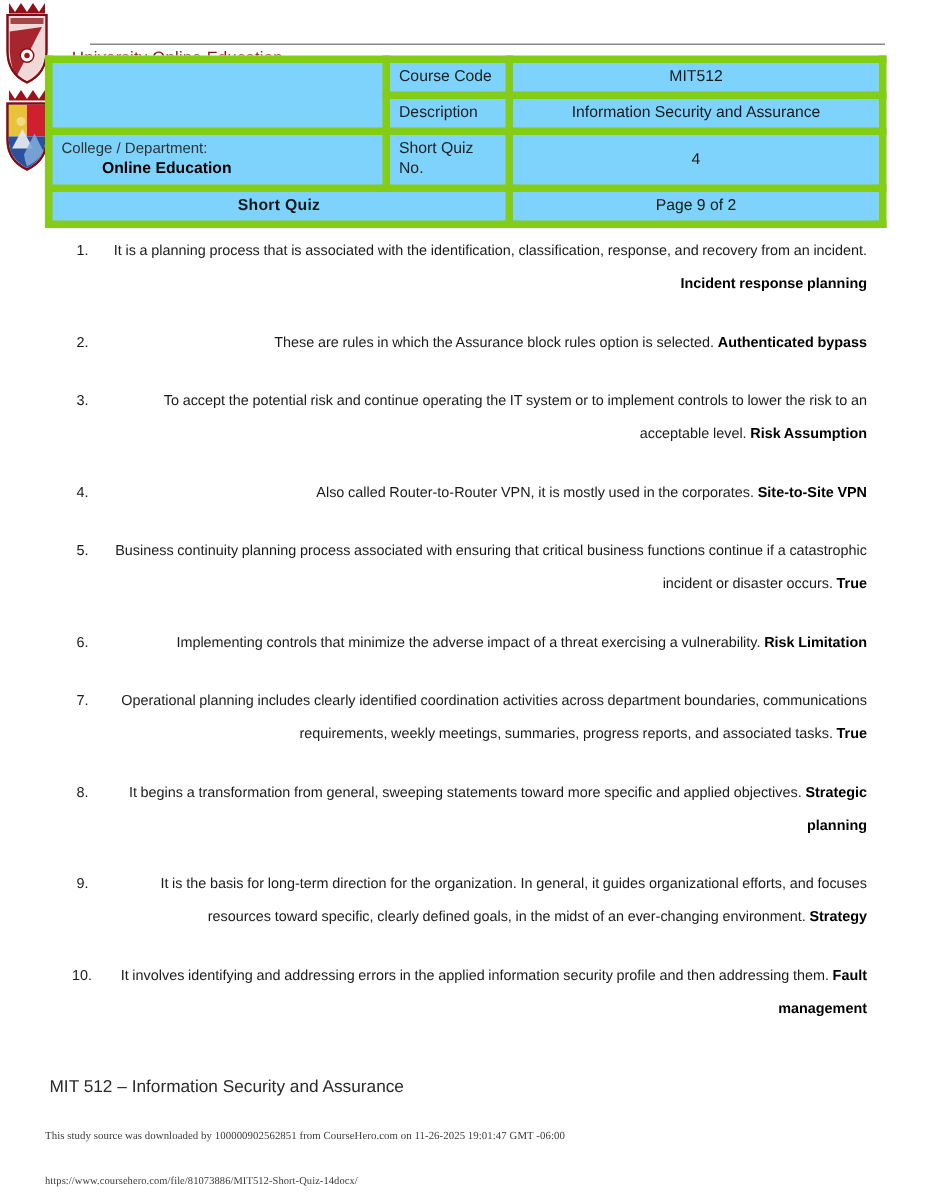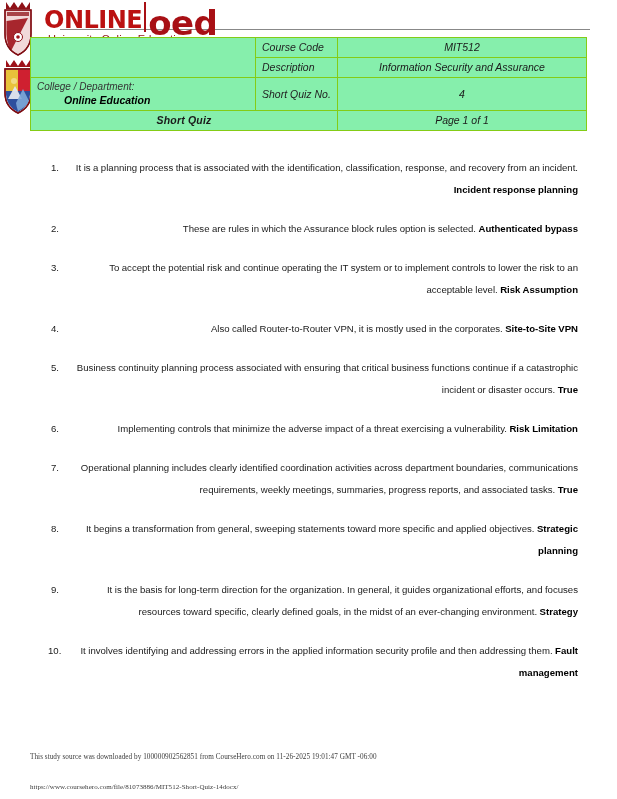--- a/index.html
+++ b/index.html
@@ -107,27 +107,26 @@
   .info-table {
     position: absolute;
     left: 30px;
     top: 37px;
     width: 556px;
     border-collapse: collapse;
     table-layout: fixed;
     background: #ffffff;
   }
   .info-table td {
-    border: 1px solid #84cc16;
+    border: 5px solid #84cc16;
     padding: 3px 6px;
     font-size: 10.5px;
     vertical-align: middle;
     line-height: 1.25;
-    background: #86efac;
-    font-style: italic;
+    background: #7dd3fc;
   }
   .col-label { width: 225px; }
   .col-key   { width: 82px; }
   .col-val   { width: 249px; }
 
   .cell-blank { height: 23px; }
   .cell-key { font-size: 10.5px; color: #222; }
   .cell-val-center { text-align: center; font-size: 10.5px; }
   .cell-dept { padding-top: 2px; padding-bottom: 3px; }
   .dept-line1 { font-size: 10px; color: #333; }
@@ -248,23 +247,20 @@
         <path d="M2.8 32 L27.2 32 L27.2 34 Q27.2 47 15 53 Q2.8 47 2.8 34 Z" fill="#2c4f9e"></path>
         <path d="M5 40 L12 27 L19 40 Z" fill="#e3e7ef" opacity="0.95"></path>
         <path d="M13 44 L20 30 L26 42 Q23 48 15 52 Q13.5 48 13 44 Z" fill="#7ea8d8" opacity="0.9"></path>
         <circle cx="11" cy="22" r="3" fill="#f2dd8c" opacity="0.9"></circle>
         <path d="M2 10 L28 10 L28 34 Q28 48 15 54 Q2 48 2 34 Z" fill="none" stroke="#7d0f14" stroke-width="1.4"></path>
       </svg>
     </div>
 
     <div class="header-rule"></div>
 
-    <div class="logo-wordmark">
-      <span class="logo-online">ONLINE</span><span class="logo-bar"></span><span class="logo-oed">oed</span>
-    </div>
     <div class="logo-subtext">University Online Education</div>
 
     <table class="info-table">
       <colgroup>
         <col class="col-label">
           <col class="col-key">
           <col class="col-val">
       </colgroup>
       <tbody>
         <tr>
@@ -279,21 +275,21 @@
         <tr>
           <td class="cell-dept">
             <div class="dept-line1">College / Department:</div>
             <div class="dept-line2">Online Education</div>
           </td>
           <td class="cell-key">Short Quiz No.</td>
           <td class="cell-val-center">4</td>
         </tr>
         <tr>
           <td colspan="2" class="cell-title">Short Quiz</td>
-          <td class="cell-page">Page 1 of 1</td>
+          <td class="cell-page">Page 9 of 2</td>
         </tr>
       </tbody>
     </table>
   </div>
 
   <div class="quiz-list" id="quiz-list">
       <div class="q-item">
         <div class="q-num">1.</div>
         <div class="q-text"><span>It is a planning process that is associated with the identification, classification, response, and recovery from an incident. </span><span class="q-answer">Incident response planning</span></div>
       </div>
@@ -329,18 +325,19 @@
         <div class="q-num">9.</div>
         <div class="q-text"><span>It is the basis for long-term direction for the organization. In general, it guides organizational efforts, and focuses resources toward specific, clearly defined goals, in the midst of an ever-changing environment. </span><span class="q-answer">Strategy</span></div>
       </div>
       <div class="q-item">
         <div class="q-num wide">10.</div>
         <div class="q-text"><span>It involves identifying and addressing errors in the applied information security profile and then addressing them. </span><span class="q-answer">Fault management</span></div>
       </div>
     </div>
 
   <div class="footer-block">
+    <div class="footer-course">MIT 512 – Information Security and Assurance</div>
   </div>
 
   <div class="watermark-line">This study source was downloaded by 100000902562851 from CourseHero.com on 11-26-2025 19:01:47 GMT -06:00</div>
   <div class="watermark-url">https://www.coursehero.com/file/81073886/MIT512-Short-Quiz-14docx/</div>
 
 </div>
 
 </body></html>

